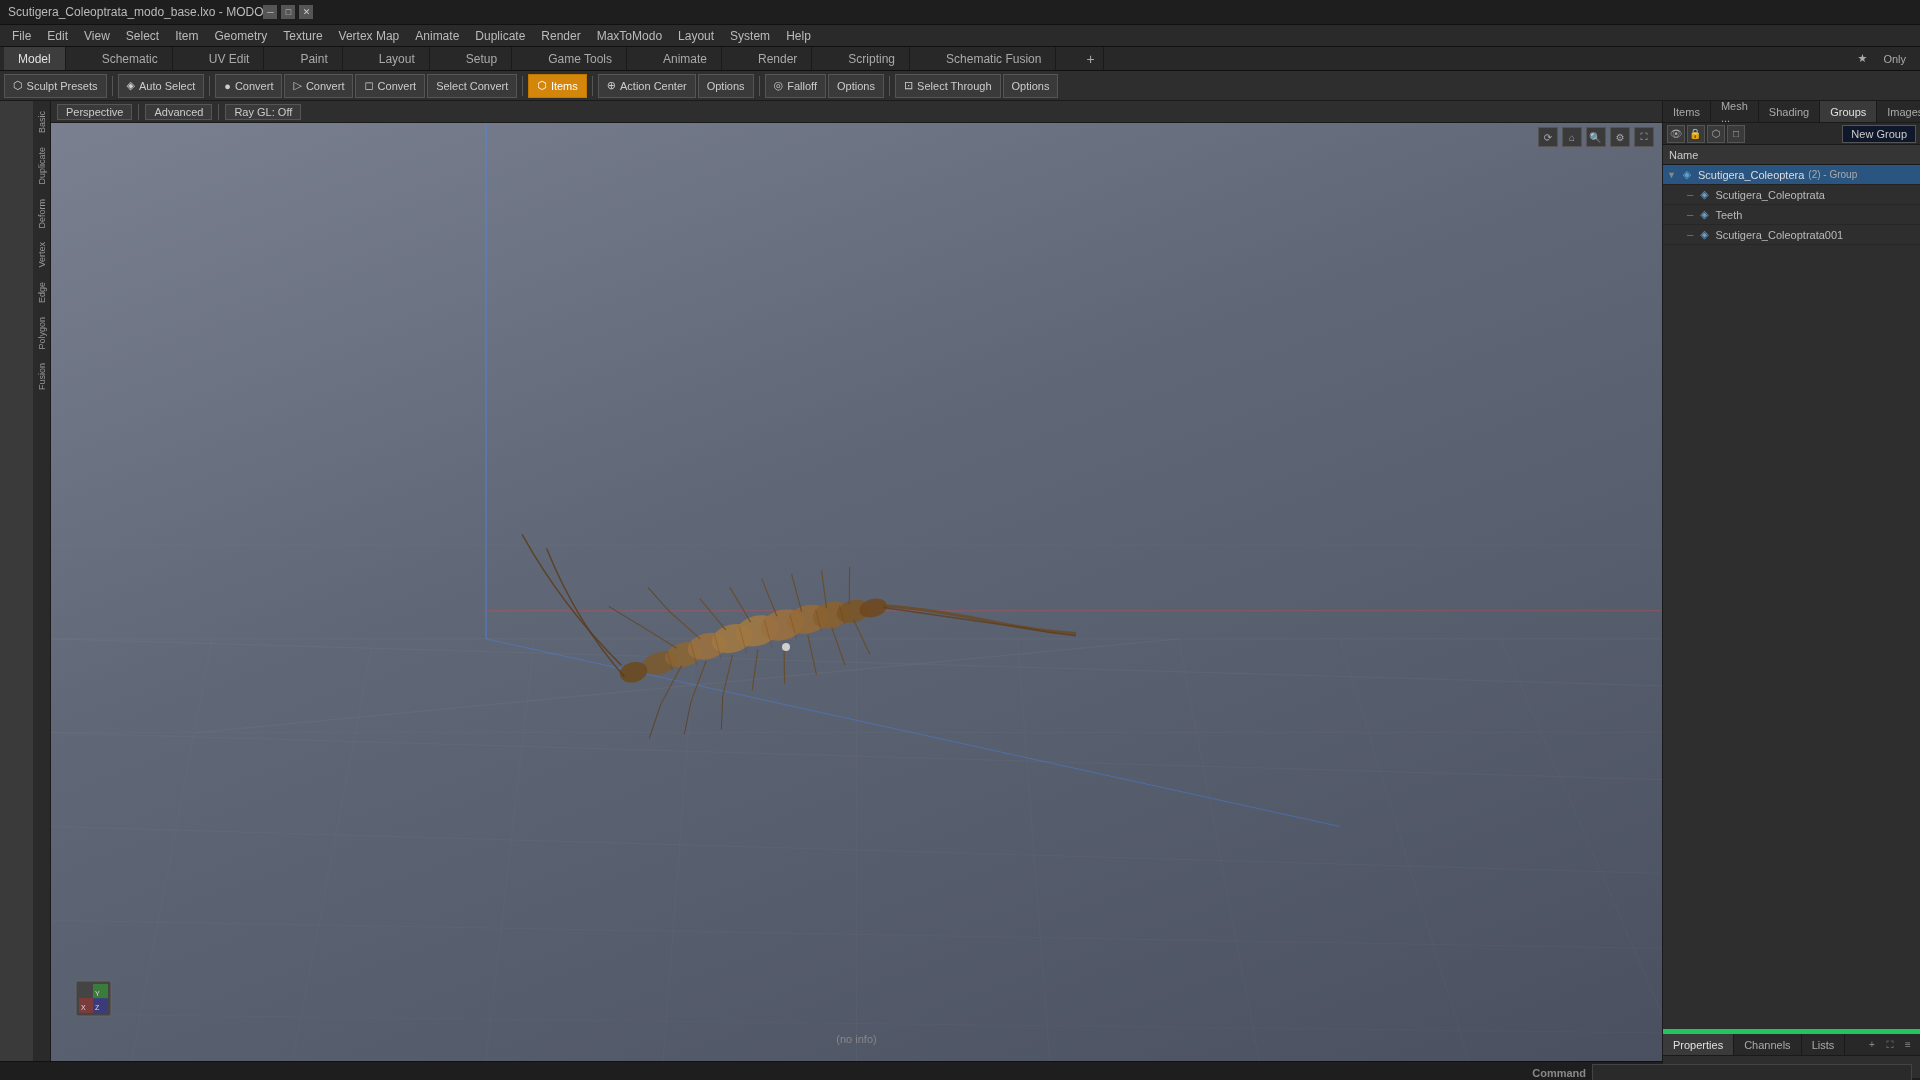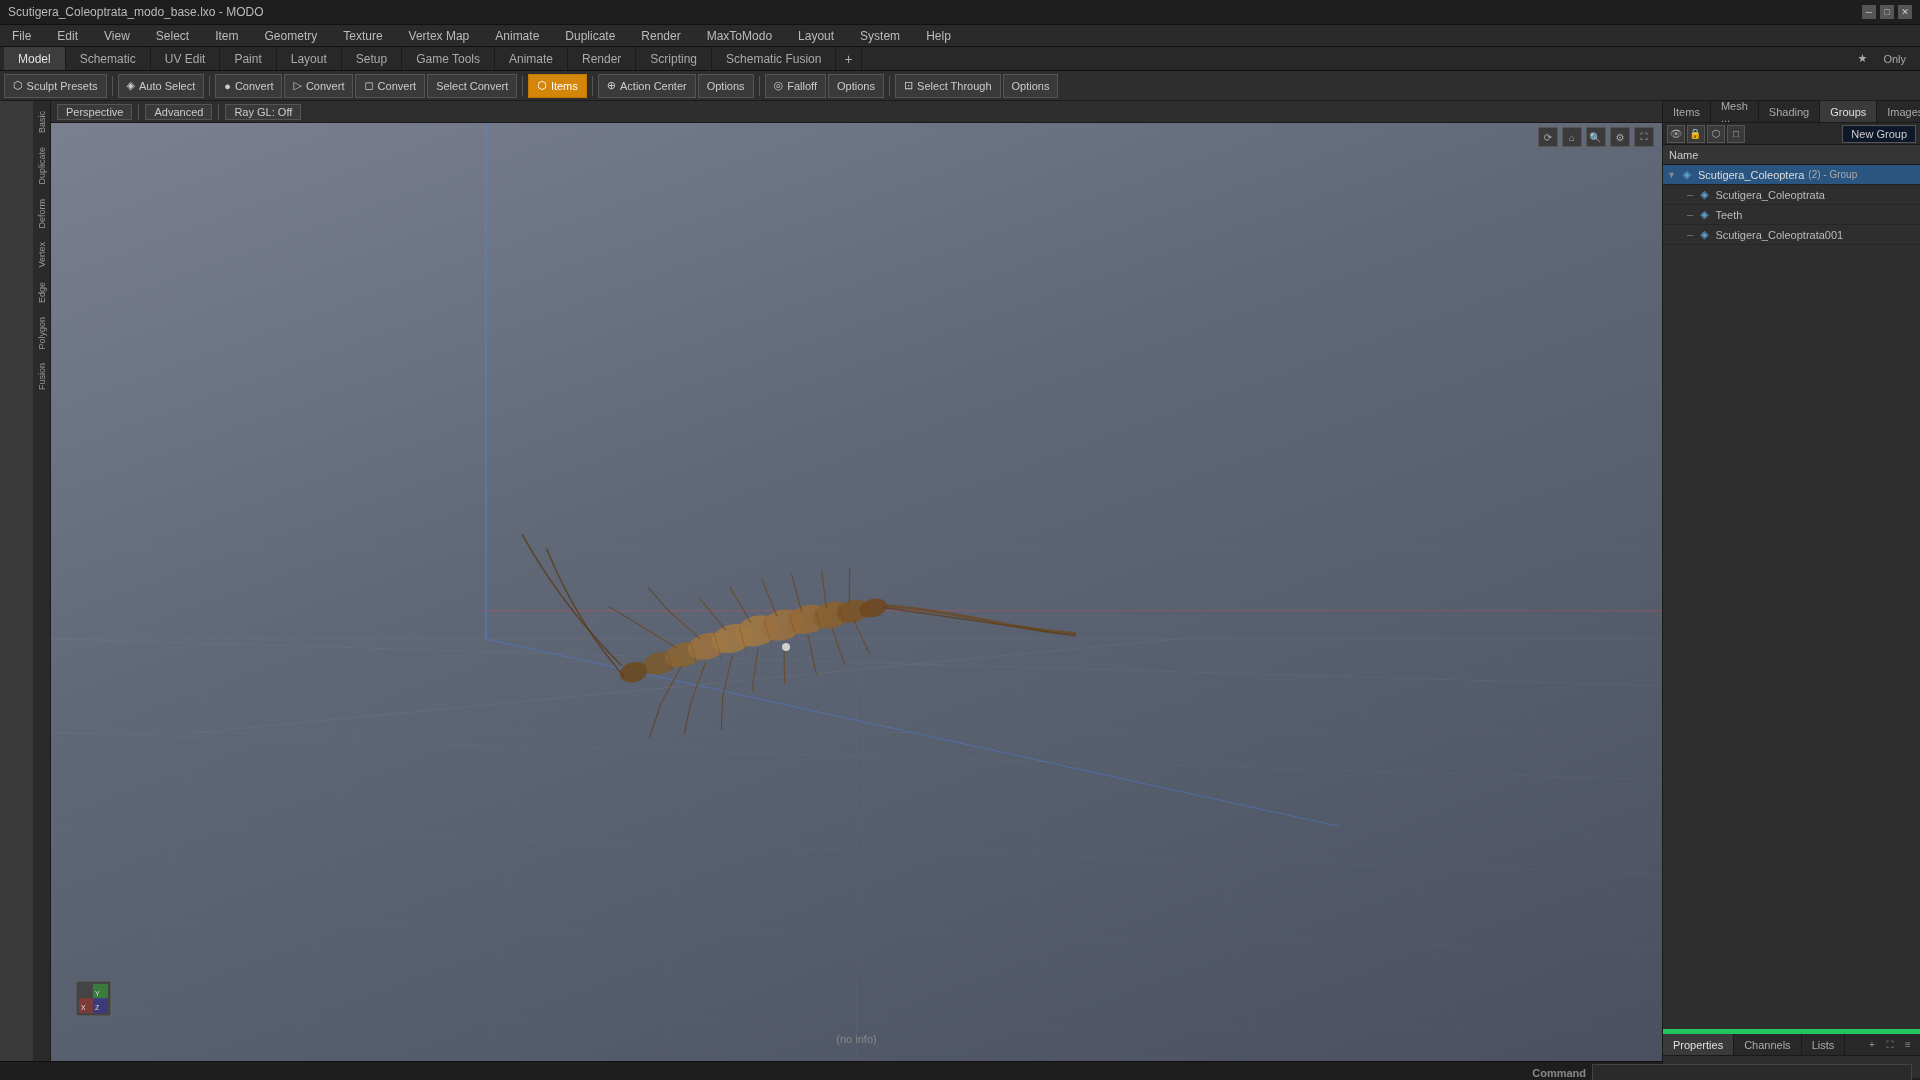--- a/index.html
+++ b/index.html
@@ -13,21 +13,20 @@
       overflow: hidden;
       user-select: none;
     }
 
     
     #title-bar {
       height: 14px;
       background: #1e1e1e;
       display: flex;
       align-items: center;
-      justify-content: space-between;
       padding: 12px 8px;
       border-bottom: 1px solid #111;
     }
     #title-bar .title {
       font-size: 12px;
       color: #bbb;
     }
     #title-bar .win-controls {
       display: flex;
       gap: 4px;
@@ -46,37 +45,38 @@
     }
 
     
     #menu-bar {
       height: 22px;
       background: #2a2a2a;
       display: flex;
       align-items: center;
       padding: 0 4px;
       border-bottom: 1px solid #111;
-      gap: 10px;
+      gap: 0;
     }
     .menu-item {
       padding: 2px 8px;
       font-size: 12px;
       color: #bbb;
       cursor: pointer;
     }
 
     
     #main-tabs {
       height: 24px;
       background: #282828;
       display: flex;
       align-items: stretch;
       border-bottom: 1px solid #111;
       padding-left: 4px;
+      gap: 22px;
     }
     .main-tab {
       padding: 0 14px;
       font-size: 12px;
       color: #aaa;
       cursor: pointer;
       display: flex;
       align-items: center;
       border-right: 1px solid #1a1a1a;
     }

